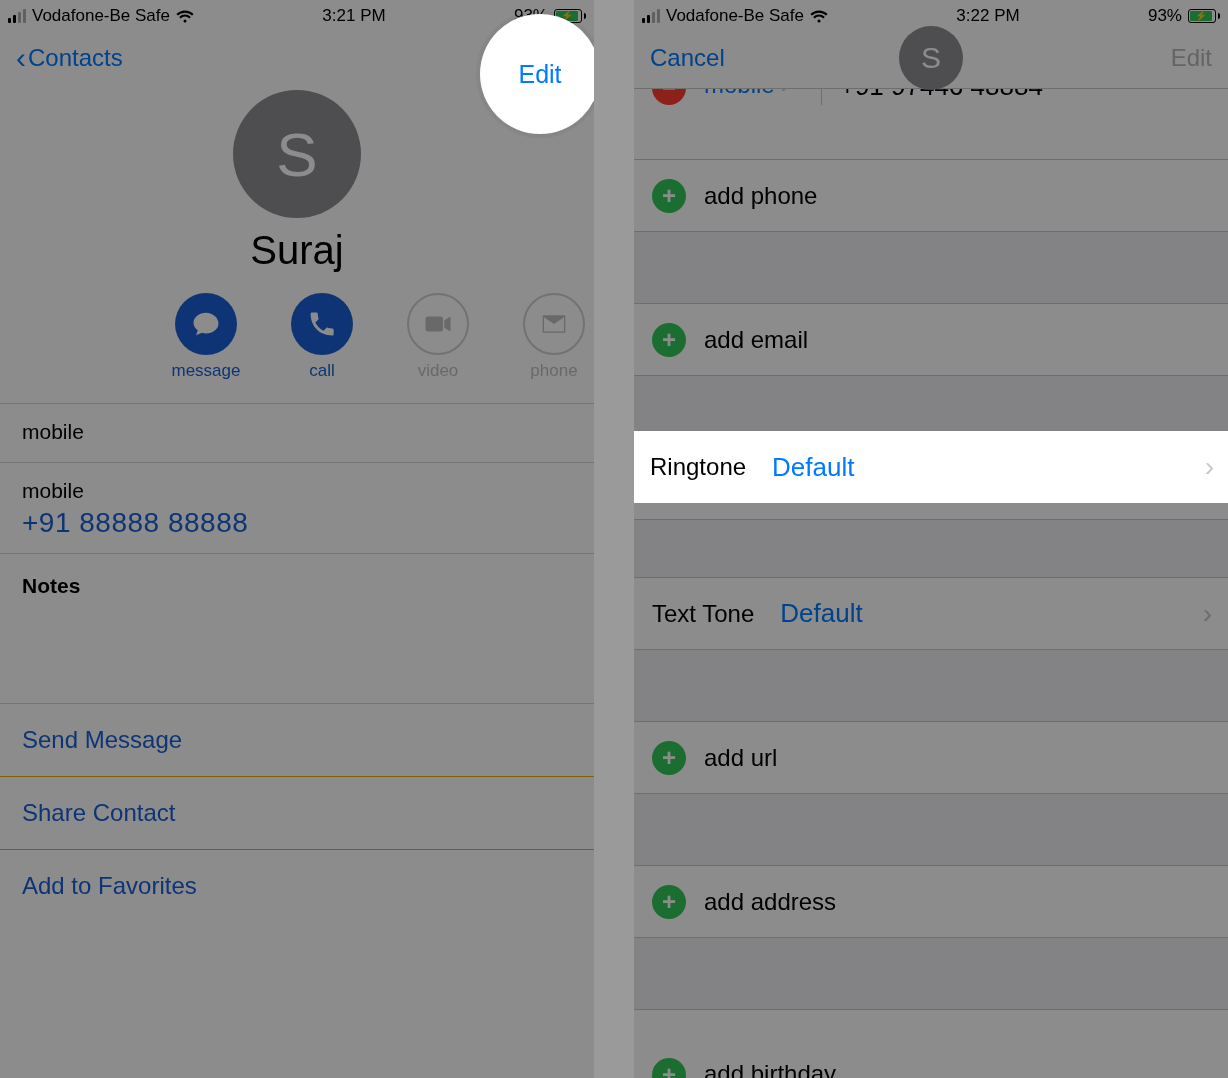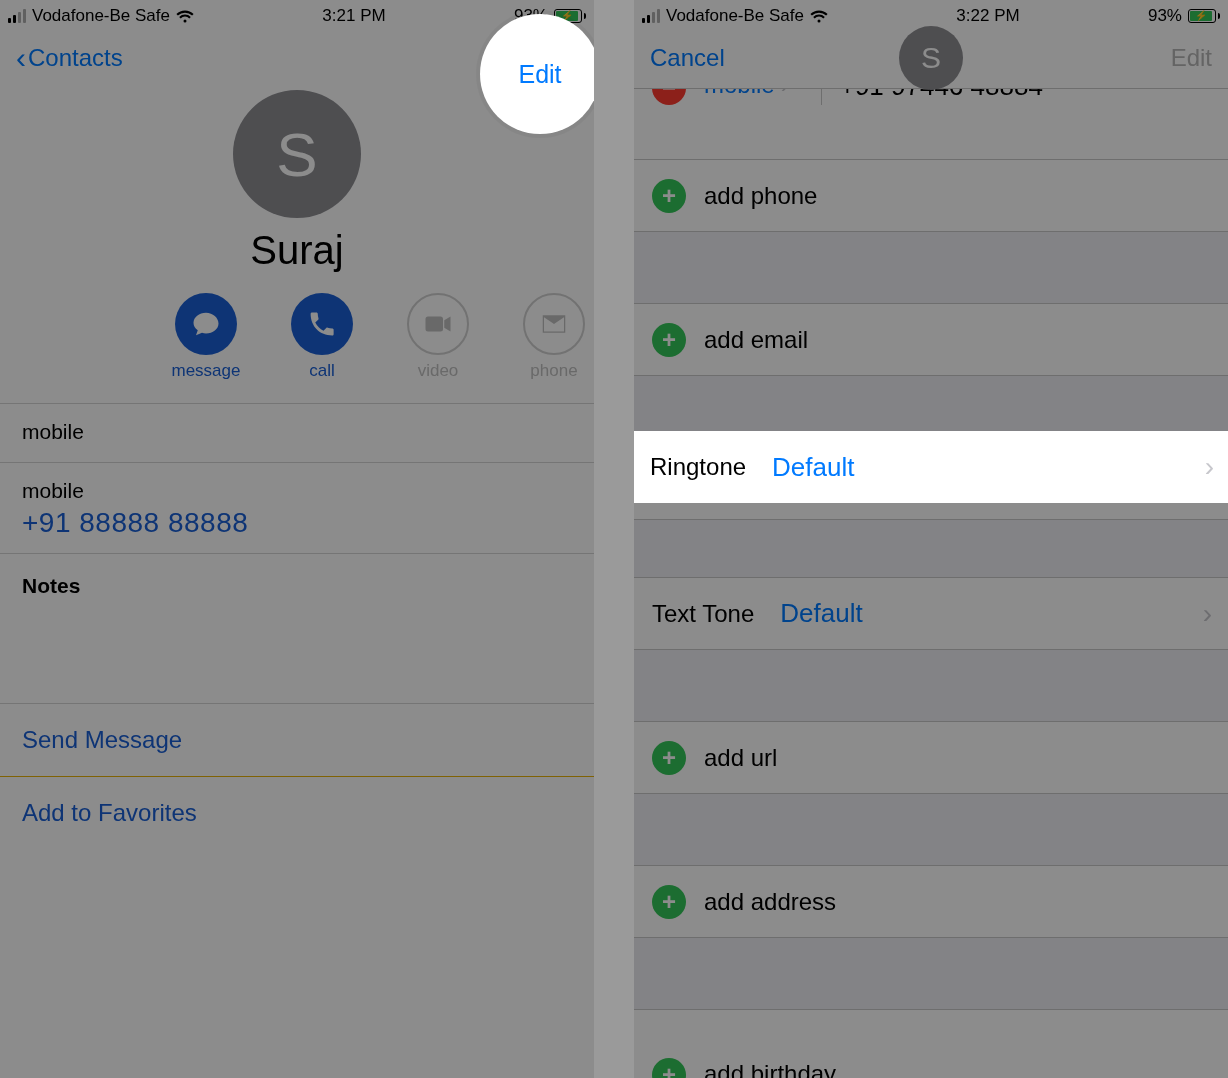--- a/index.html
+++ b/index.html
@@ -151,20 +151,21 @@
       <div class="info-label">mobile</div>
     </div>
     <div class="info-row">
       <div class="info-label">mobile</div>
       <div class="info-value">+91 88888 88888</div>
     </div>
     <div class="info-row plain" style="height:150px;">
       <div class="info-label">Notes</div>
     </div>
     <div class="link-row"><span>Send Message</span></div>
+    <div class="link-row"><span>Share Contact</span></div>
     <div class="link-row" style="border-bottom:none;"><span>Add to Favorites</span></div>
   </div>
 
   <div class="dim"></div>
   <div class="highlight-circle">
     <span class="btn-text">Edit</span>
   </div>
 </div>
 
 <div class="phone">

